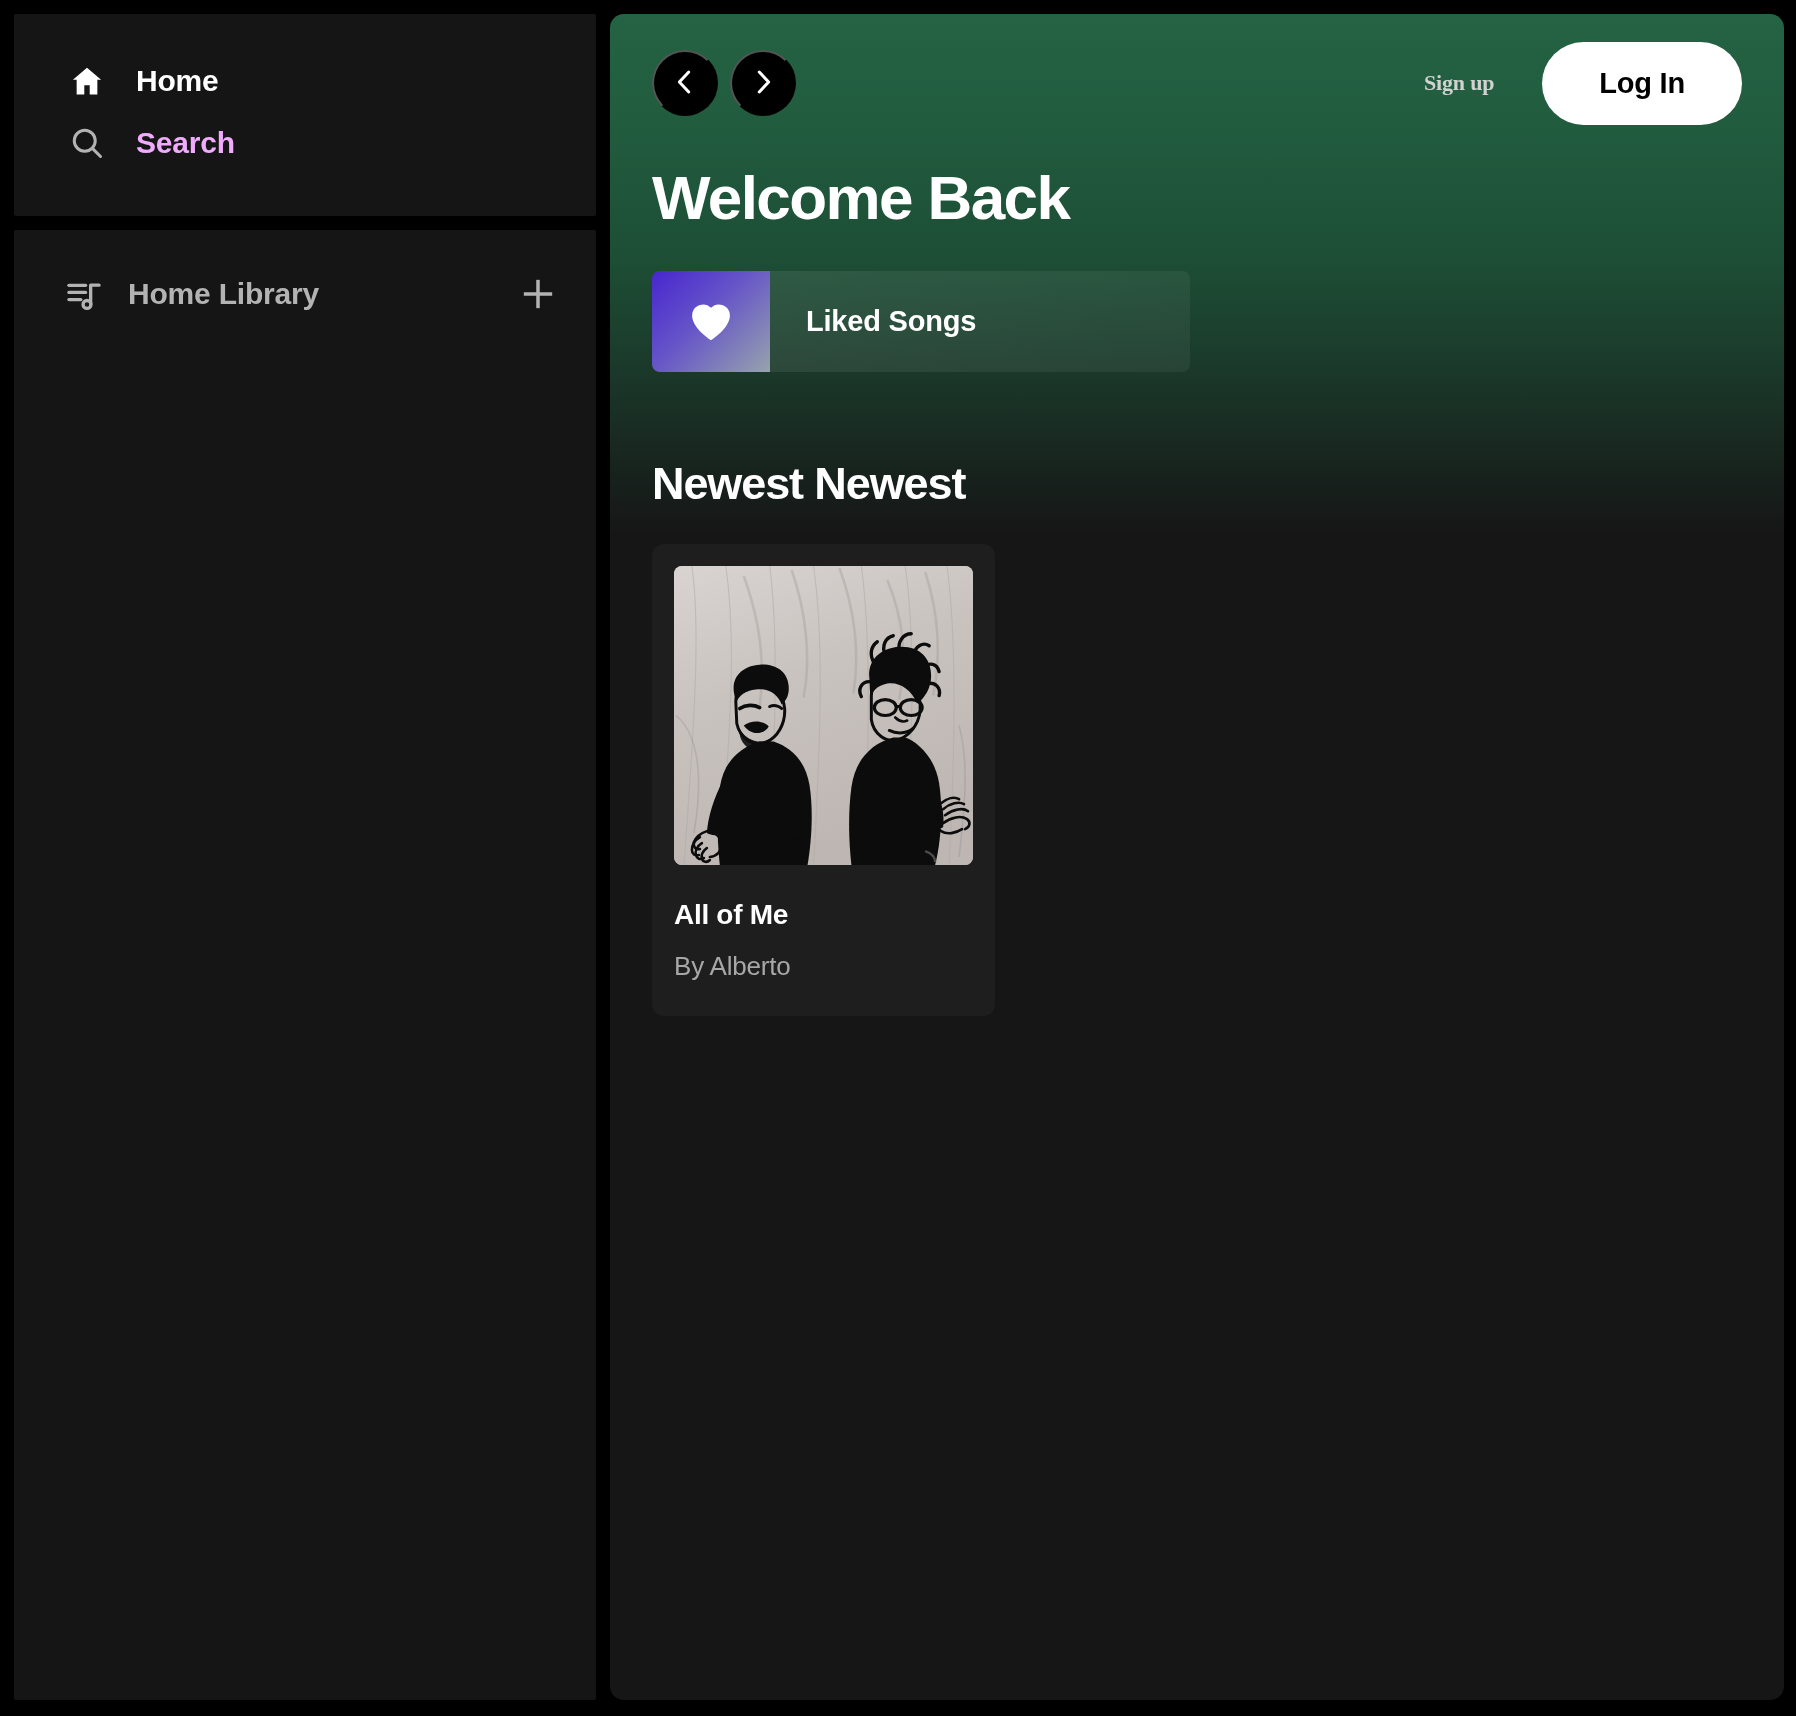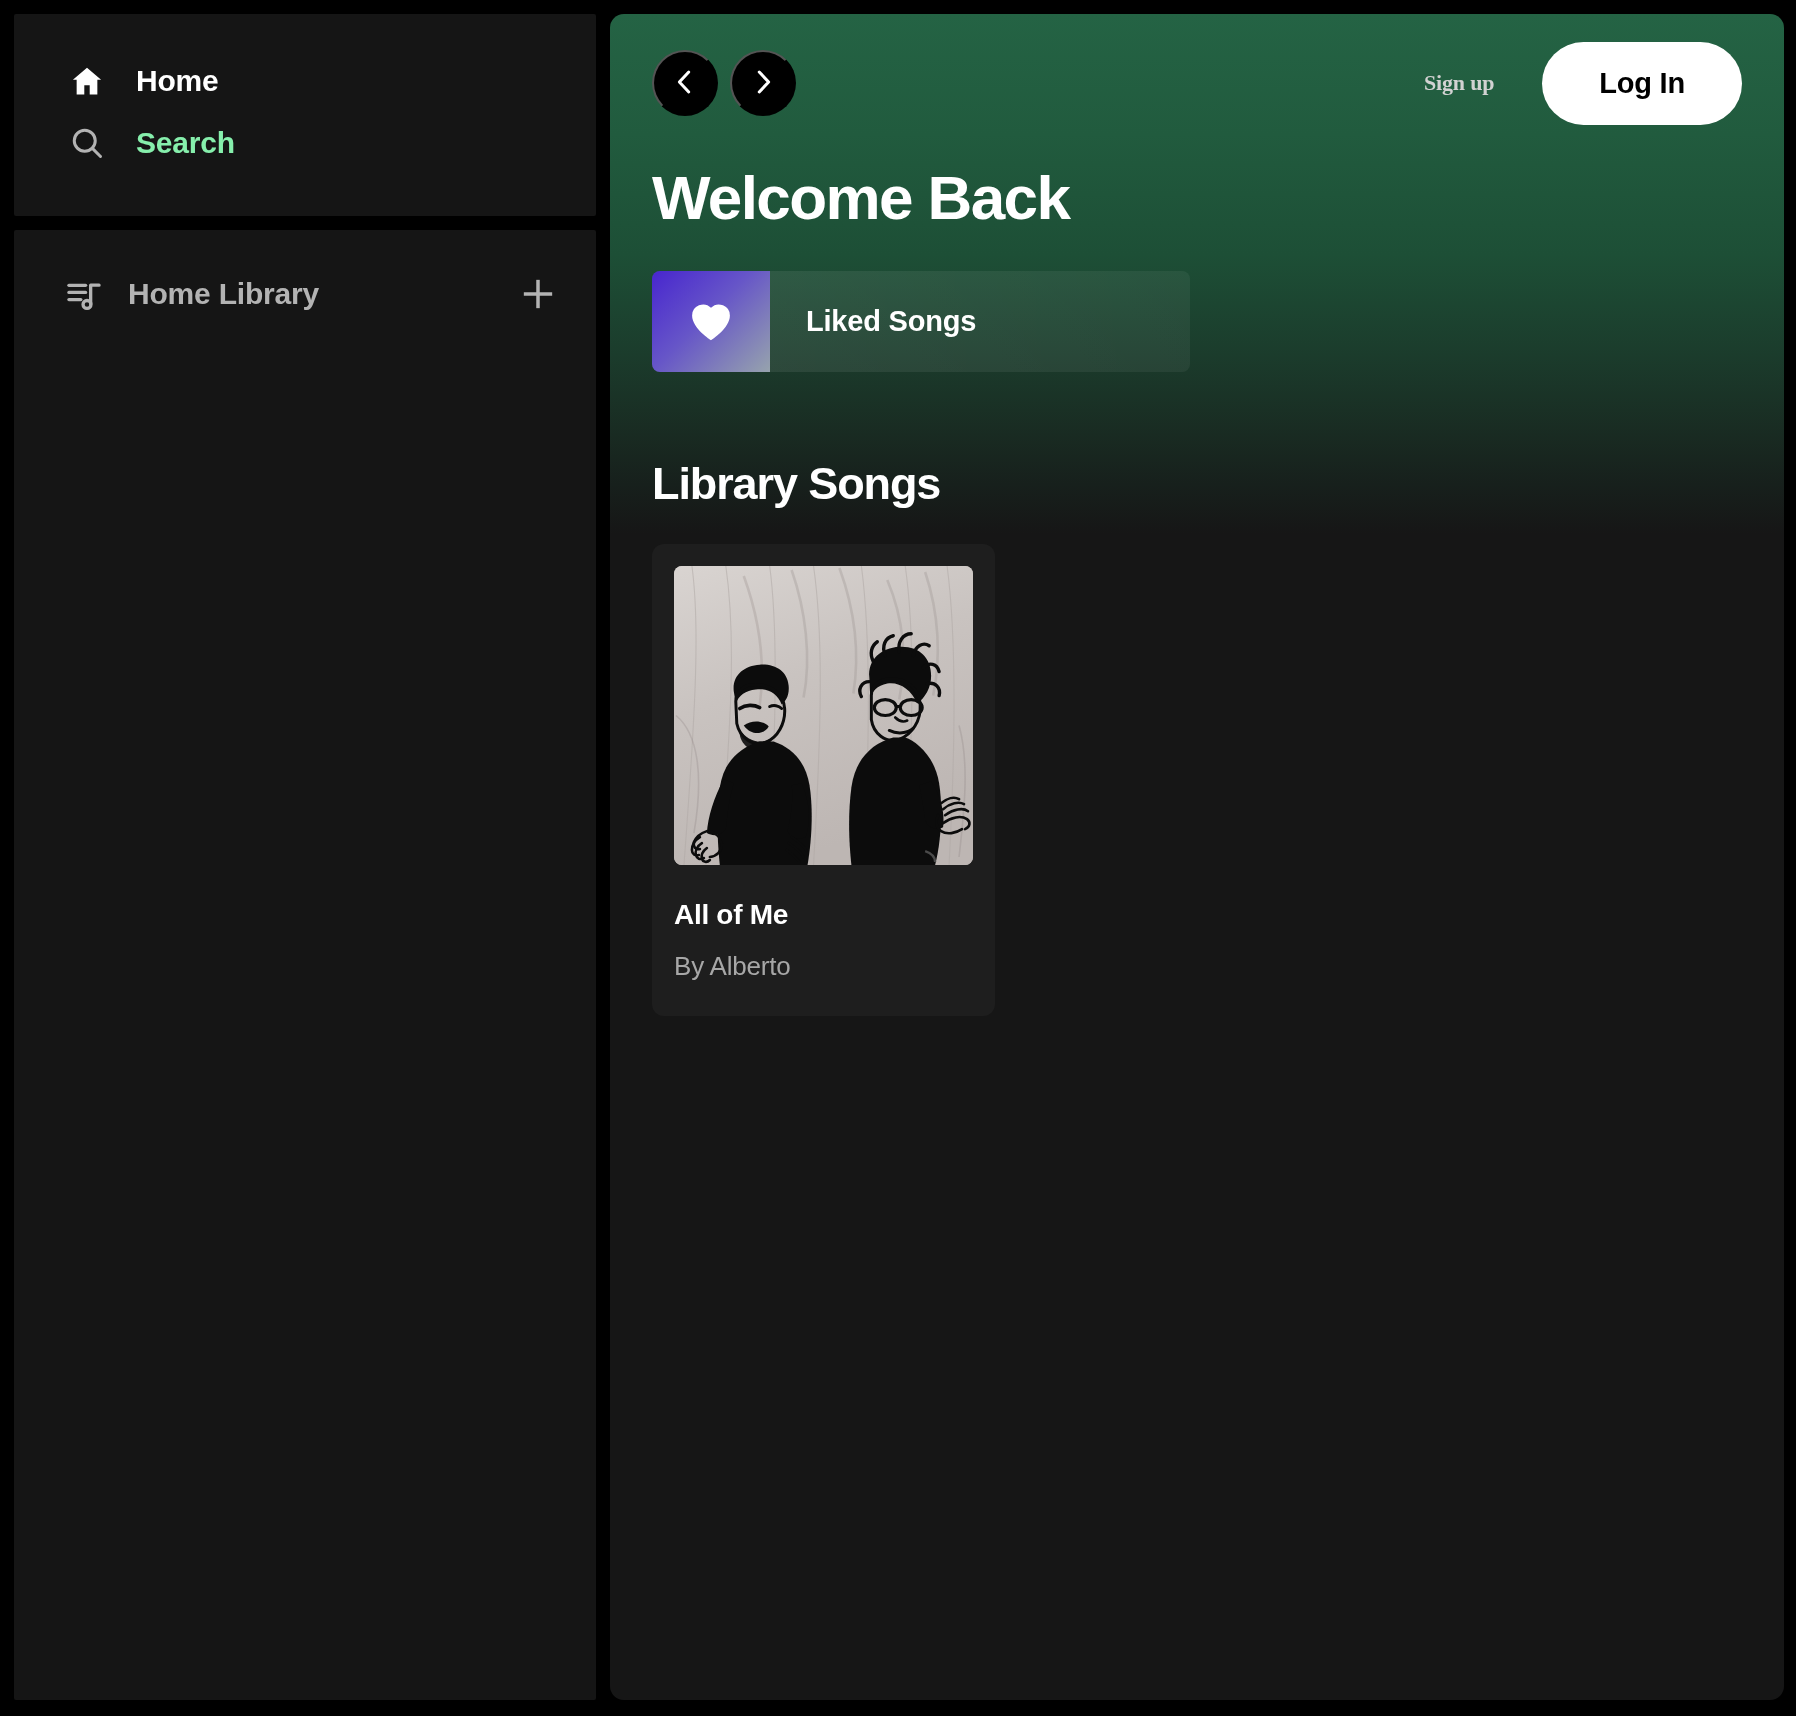--- a/index.html
+++ b/index.html
@@ -47,21 +47,21 @@
     padding-left: 54px;
     gap: 30px;
     cursor: pointer;
   }
   .nav-item .nav-label {
     font-size: 30px;
     font-weight: 700;
     letter-spacing: -0.2px;
   }
   .nav-item.active .nav-label { color: #ffffff; }
-  .nav-item.inactive .nav-label { color: #86efac; }
+  .nav-item.inactive .nav-label { color: #f0abfc; }
   .nav-item.active svg { fill: #ffffff; stroke: #ffffff; }
   .nav-item.inactive svg { fill: none; stroke: #b3b3b3; }
 
   .nav-icon {
     width: 38px;
     height: 38px;
     display: flex;
     align-items: center;
     justify-content: center;
     flex: 0 0 38px;
@@ -327,21 +327,21 @@
         <div class="liked-thumb">
           <span>
             <svg width="54" height="54" viewBox="0 0 24 24" aria-hidden="true">
               <path d="M12 21s-8.4-5.3-8.4-11a4.9 4.9 0 0 1 8.4-3.4A4.9 4.9 0 0 1 20.4 10c0 5.7-8.4 11-8.4 11z" fill="#ffffff"></path>
             </svg>
           </span>
         </div>
         <span class="liked-label">Liked Songs</span>
       </div>
 
-      <h2 class="section-title">Library Songs</h2>
+      <h2 class="section-title">Newest Newest</h2>
 
       <div class="song-grid">
 
         <div class="song-card">
 
           <div class="song-art">
             <svg width="299" height="299" viewBox="0 0 300 300" aria-hidden="true">
               <defs>
                 <linearGradient id="wallg" x1="0" y1="0" x2="0.35" y2="1">
                   <stop offset="0%" stop-color="#d9d4d1"></stop>

